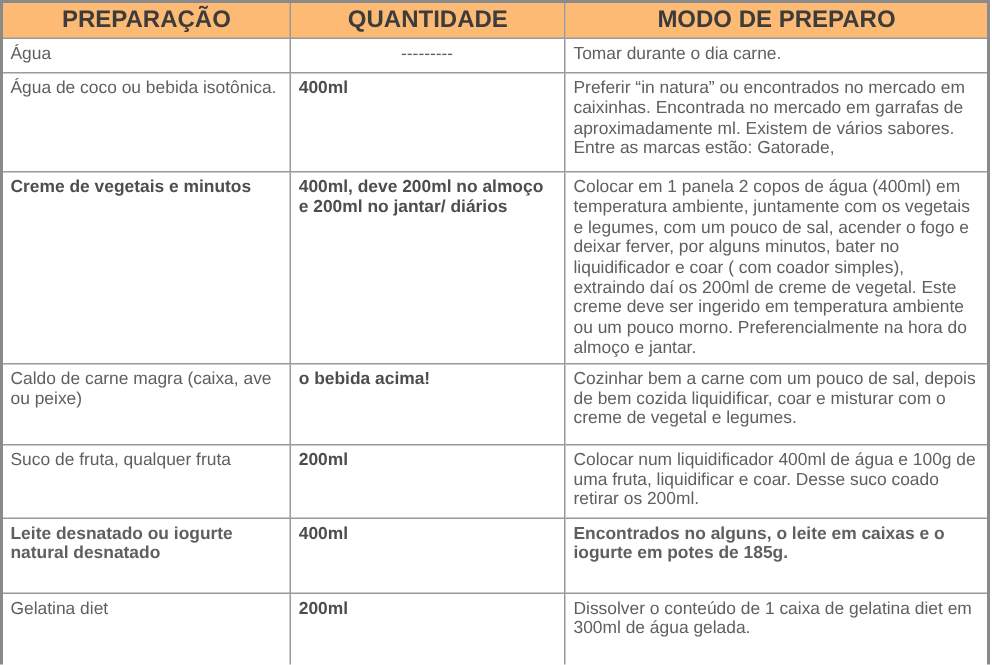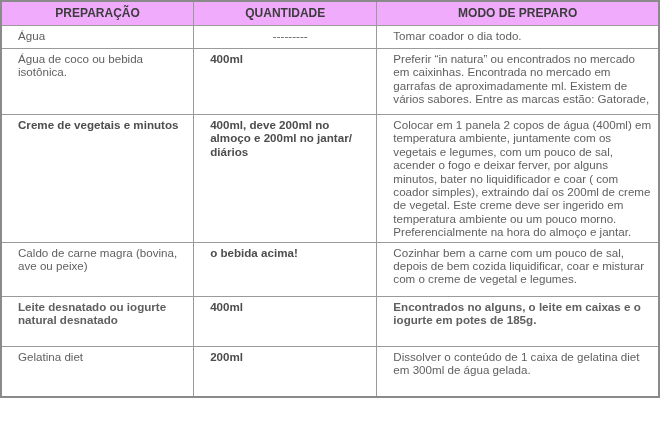--- a/index.html
+++ b/index.html
@@ -8,29 +8,29 @@
     border-collapse: collapse;
     width: 660px;
     table-layout: fixed;
     color: #5f5f5f;
     font-size: 11.6px;
     line-height: 13.4px;
   }
   td, th {
     border: 1.5px solid #9a9a9a;
     vertical-align: top;
-    padding: 3px 6px 3px 16px;
+    padding: 3px 6px 3px 5px;
     text-align: left;
   }
   table { border: 2px solid #8a8a8a; }
   th {
-    background: #f0abfc;
+    background: #fdba74;
     color: #3c3c3c;
     font-weight: bold;
-    font-size: 12px;
+    font-size: 16px;
     text-align: center;
     vertical-align: middle;
     height: 23px;
     padding: 0 4px;
   }
   .c1 { width: 183px; }
   .c2 { width: 174px; }
   .c3 { width: 268px; }
   .bold { font-weight: bold; color: #4d4d4d; }
   .center { text-align: center; }
@@ -55,36 +55,41 @@
     <tr>
       <th>PREPARAÇÃO</th>
       <th>QUANTIDADE</th>
       <th>MODO DE PREPARO</th>
     </tr>
   </thead>
   <tbody>
     <tr class="r1">
       <td>Água</td>
       <td class="center">---------</td>
-      <td>Tomar coador o dia todo.</td>
+      <td>Tomar durante o dia carne.</td>
     </tr>
     <tr class="r2">
       <td>Água de coco ou bebida isotônica.</td>
       <td class="bold">400ml</td>
       <td>Preferir “in natura” ou encontrados no mercado em caixinhas. Encontrada no mercado em garrafas de aproximadamente ml. Existem de vários sabores. Entre as marcas estão: Gatorade,</td>
     </tr>
     <tr class="r3">
       <td class="bold">Creme de vegetais e minutos</td>
       <td class="bold">400ml, deve 200ml no almoço e 200ml no jantar/ diários</td>
       <td>Colocar em 1 panela 2 copos de água (400ml) em temperatura ambiente, juntamente com os vegetais e legumes, com um pouco de sal, acender o fogo e deixar ferver, por alguns minutos, bater no liquidificador e coar ( com coador simples), extraindo daí os 200ml de creme de vegetal. Este creme deve ser ingerido em temperatura ambiente ou um pouco morno. Preferencialmente na hora do almoço e jantar.</td>
     </tr>
     <tr class="r4">
-      <td>Caldo de carne magra (bovina, ave ou peixe)</td>
+      <td>Caldo de carne magra (caixa, ave ou peixe)</td>
       <td class="bold">o bebida acima!</td>
       <td>Cozinhar bem a carne com um pouco de sal, depois de bem cozida liquidificar, coar e misturar com o creme de vegetal e legumes.</td>
+    </tr>
+    <tr class="r5">
+      <td>Suco de fruta, qualquer fruta</td>
+      <td class="bold">200ml</td>
+      <td>Colocar num liquidificador 400ml de água e 100g de uma fruta, liquidificar e coar. Desse suco coado retirar os 200ml.</td>
     </tr>
     <tr class="r6">
       <td>Leite desnatado ou iogurte natural desnatado</td>
       <td class="bold">400ml</td>
       <td>Encontrados no alguns, o leite em caixas e o iogurte em potes de 185g.</td>
     </tr>
     <tr class="r7">
       <td>Gelatina diet</td>
       <td class="bold">200ml</td>
       <td>Dissolver o conteúdo de 1 caixa de gelatina diet em 300ml de água gelada.</td>

